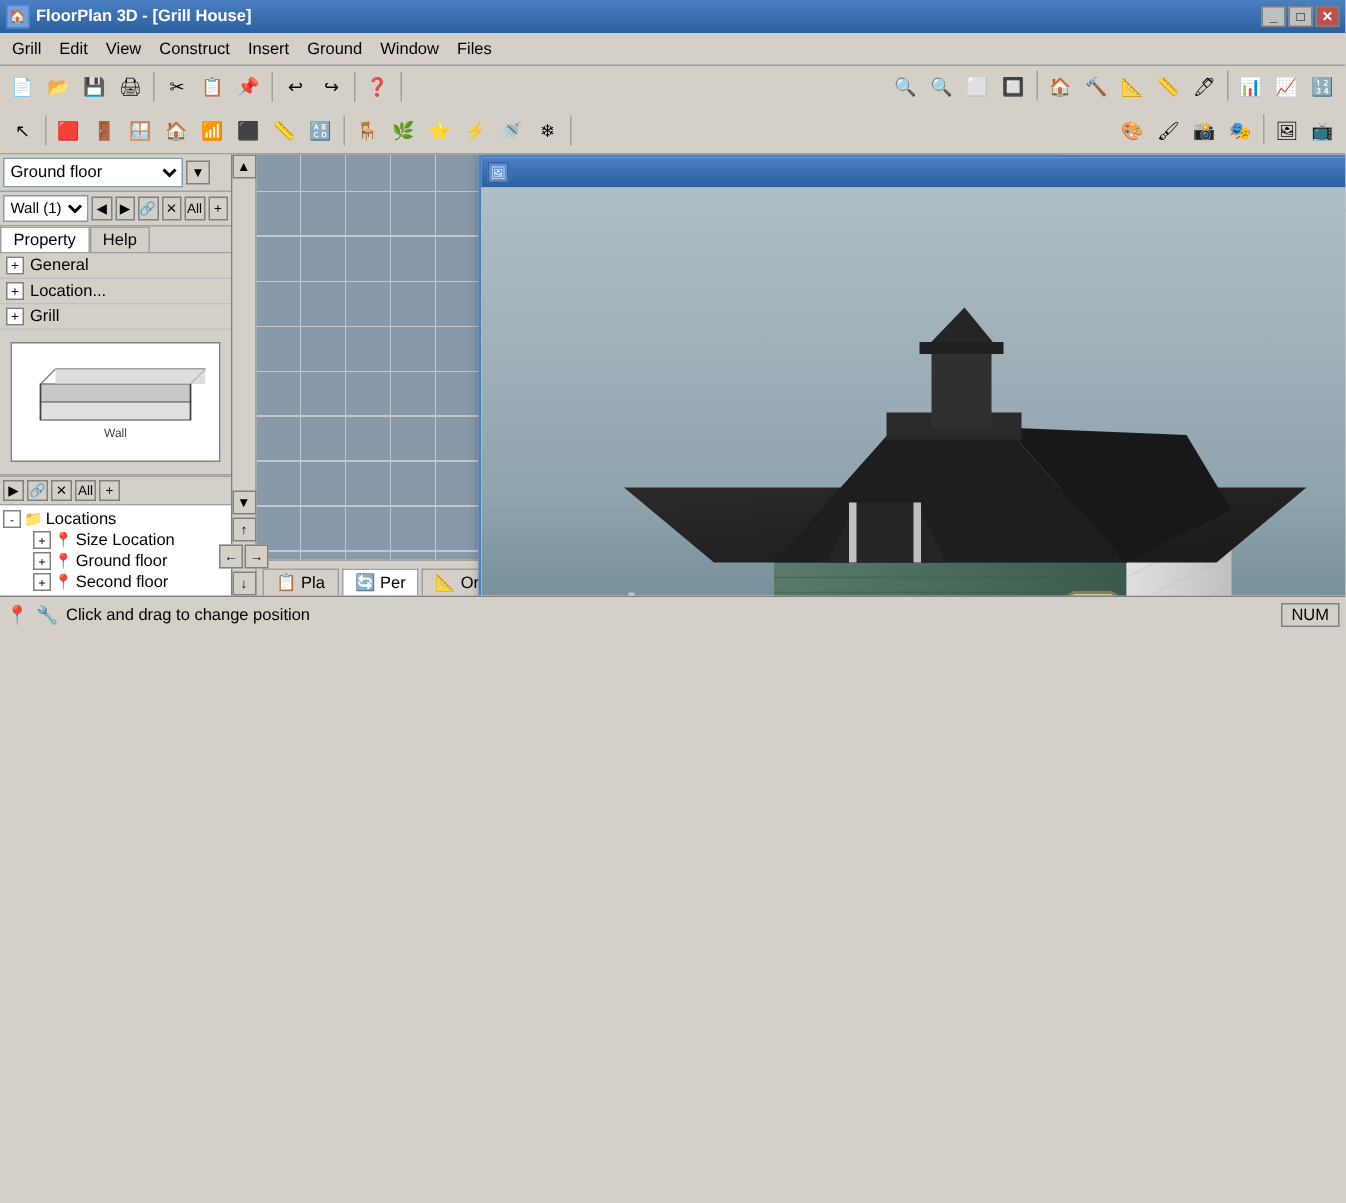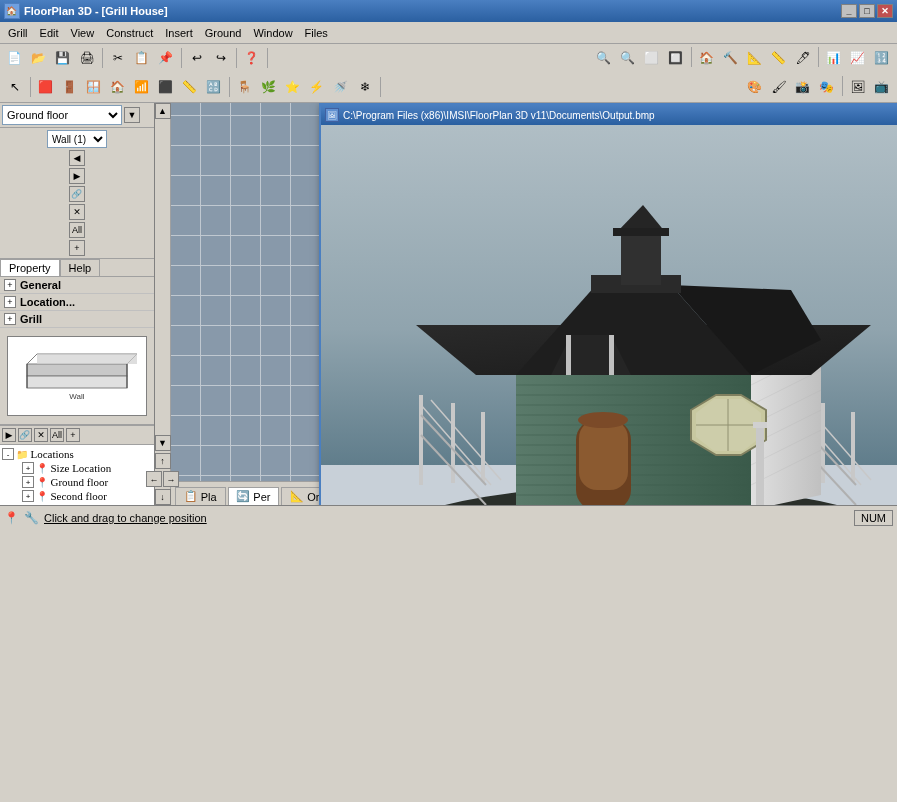--- a/index.html
+++ b/index.html
@@ -97,21 +97,20 @@
     .floor-btn {
       width: 16px; height: 16px; margin-left: 2px;
       background: #d4d0c8; border: 1px solid #808080;
       display: flex; align-items: center; justify-content: center;
       cursor: pointer; font-size: 9px;
     }
 
     .wall-select-bar {
       display: flex; align-items: center; padding: 2px; gap: 2px;
       border-bottom: 1px solid #a0a0a0;
-      flex-direction: column;
     }
     .wall-select {
       width: 60px; height: 18px; font-size: 10px;
       border: 1px solid #7f9db9; background: white;
     }
     .small-btn {
       width: 16px; height: 16px;
       background: #d4d0c8; border: 1px solid #808080;
       display: flex; align-items: center; justify-content: center;
       cursor: pointer; font-size: 9px;
@@ -125,21 +124,21 @@
       border: 1px solid #a0a0a0; border-bottom: none;
       background: #d4d0c8;
     }
     .prop-tab.active { background: white; }
 
     .prop-section {
       display: flex; align-items: center; padding: 2px 4px;
       background: #d4d0c8; cursor: pointer;
       border-bottom: 1px solid #c0c0c0;
     }
-    .prop-section-label { font-size: 11px; font-weight: bold; }
+    .prop-section-label { font-size: 11px; font-weight: normal; }
     .expand-btn { width: 12px; height: 12px; border: 1px solid #808080; background: white; display: flex; align-items: center; justify-content: center; font-size: 9px; margin-right: 4px; }
 
     
     .preview-box {
       width: 140px; height: 80px;
       margin: 8px auto;
       border: 1px solid #808080;
       background: white;
       display: flex; align-items: center; justify-content: center;
       position: relative;
@@ -158,21 +157,21 @@
     }
     .locations-tree {
       background: white;
       flex: 1;
       padding: 2px;
       font-size: 11px;
     }
     .tree-item { display: flex; align-items: center; padding: 1px 0; }
     .tree-expand { width: 12px; height: 12px; border: 1px solid #808080; background: white; display: flex; align-items: center; justify-content: center; font-size: 8px; margin-right: 2px; cursor: pointer; }
     .tree-icon { font-size: 10px; margin-right: 2px; color: #1a6abf; }
-    .tree-label { font-size: 11px; font-family: Liberation Serif, serif; }
+    .tree-label { font-size: 11px; }
     .sub-item { margin-left: 20px; }
 
     
     .center-area {
       flex: 1;
       background: #6b8fa8;
       position: relative;
       display: flex;
       flex-direction: column;
     }
@@ -225,21 +224,21 @@
 
     
     .status-bar {
       height: 24px;
       background: #d4d0c8;
       border-top: 1px solid #808080;
       display: flex; align-items: center;
       padding: 0 4px;
       justify-content: space-between;
     }
-    .status-text { font-size: 11px; text-decoration: underline; }
+    .status-text { font-size: 11px; }
     .status-right { display: flex; gap: 4px; align-items: center; }
     .status-badge {
       padding: 1px 6px; border: 1px solid #808080;
       font-size: 11px; background: #d4d0c8;
     }
 
     
     .modal-window {
       position: absolute;
       top: 0; left: 148px;
@@ -486,21 +485,20 @@
         <div class="scroll-btn">↓</div>
       </div>
     </div>
 
     <div class="floor-plan-canvas" style="margin-left:16px; height:100%; position:relative;">
 
       <div class="modal-window">
         <div class="modal-title-bar">
           <div class="modal-title-left">
             <div class="modal-icon">🖼</div>
-            <span style="font-size:10px;">C:\Program Files (x86)\IMSI\FloorPlan 3D v11\Documents\Output.bmp</span>
           </div>
 
         </div>
         <div class="modal-content">
 
           <svg width="638" height="488" viewBox="0 0 638 488" style="display:block;">
 
             <defs>
               <linearGradient id="skyGrad" x1="0" y1="0" x2="0" y2="1">
                 <stop offset="0%" stop-color="#b0bec5"></stop>

